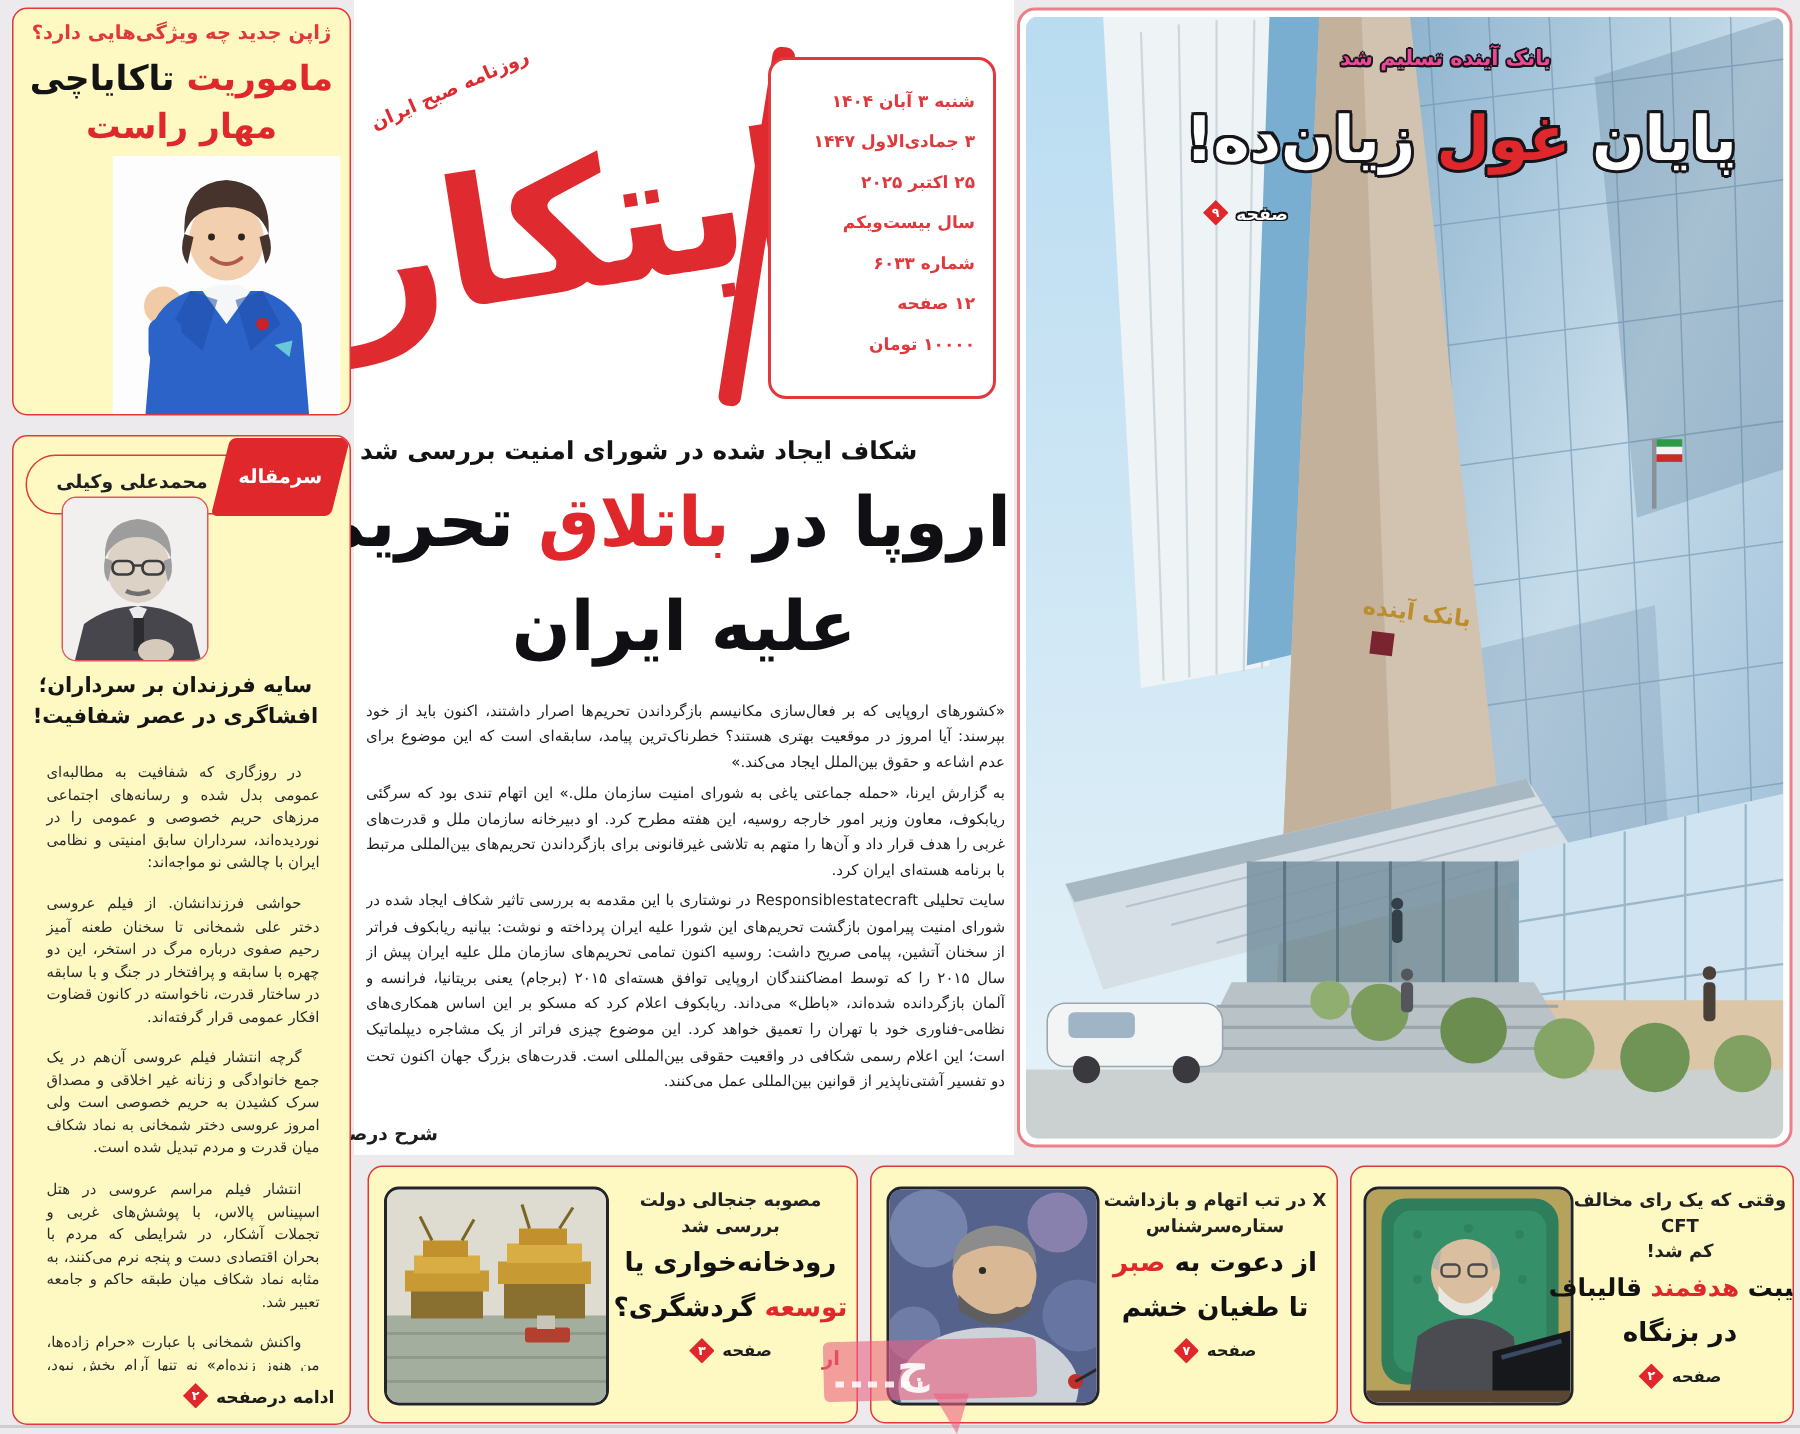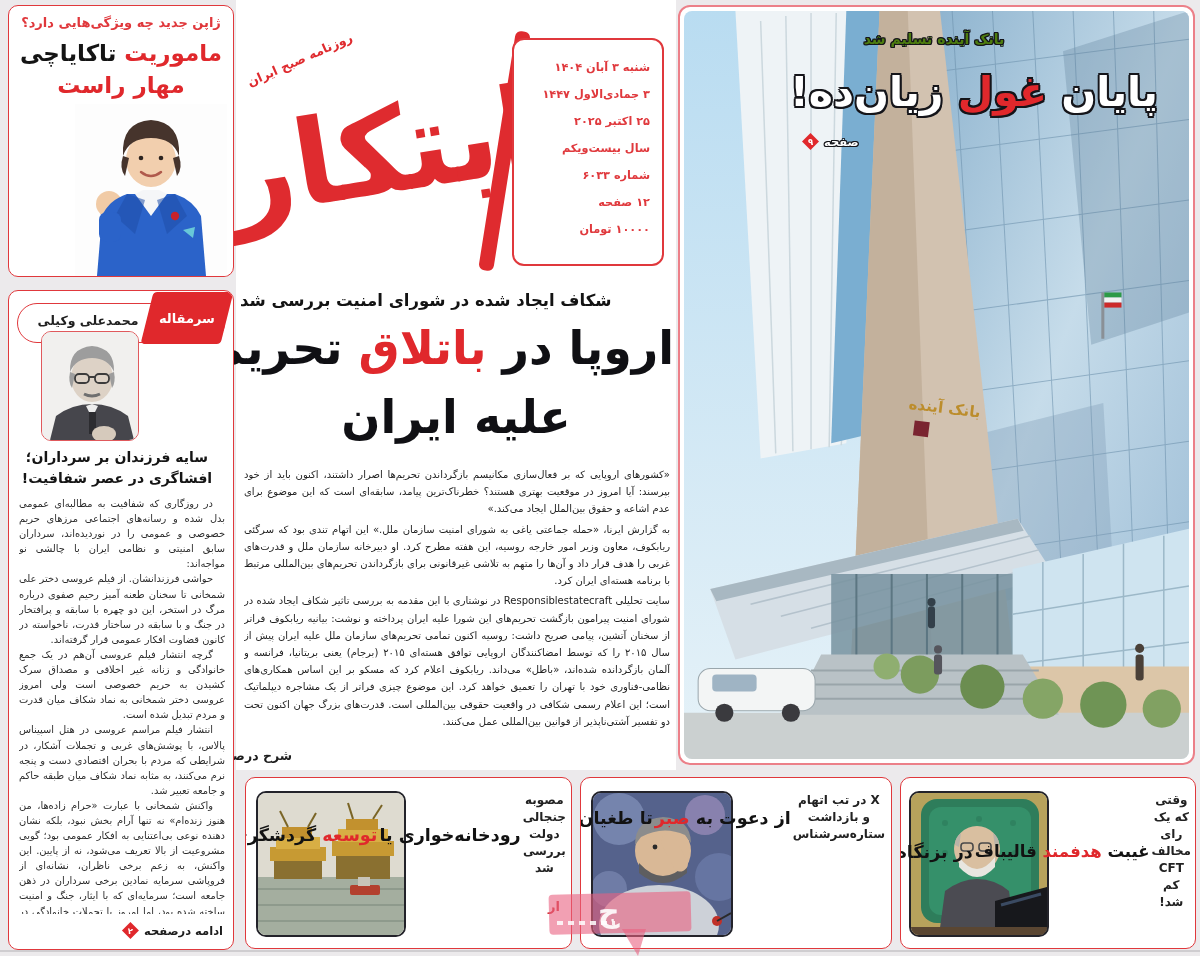--- a/index.html
+++ b/index.html
@@ -1,20 +1,20 @@
 <!DOCTYPE html>
 <html><head>
 <meta charset="utf-8">
 <style>
   html,body{margin:0;padding:0;background:#d8d6d8;}
   #page{position:relative;width:1200px;height:956px;background:#eceaec;overflow:hidden;
         font-family:"DejaVu Sans",sans-serif;direction:rtl;}
   .abs{position:absolute;}
   .red{color:#e0282c;}
-  .panel{background:#ffffff;border:1.5px solid #e0383c;border-radius:10px;box-sizing:border-box;}
+  .panel{background:#fef9c3;border:1.5px solid #e0383c;border-radius:10px;box-sizing:border-box;}
   .diamond{display:inline-flex;align-items:center;justify-content:center;width:17px;height:17px;
            background:#e0282c;color:#fff;font-size:8.5px;font-weight:bold;
            clip-path:polygon(50% 0,100% 50%,50% 100%,0 50%);flex:0 0 auto;}
   .pgrow{display:flex;align-items:center;gap:5px;font-size:11px;font-weight:bold;color:#1d1d1d;}
   
   .center-bg{left:236px;top:0;width:440px;height:770px;background:#fff;}
   .logo-word{left:232px;top:52px;width:300px;height:200px;display:flex;align-items:center;justify-content:center;
              font-size:118px;font-weight:bold;color:#df2b2f;transform:rotate(-9deg);letter-spacing:-4px;}
   .tagline{left:243px;top:52px;color:#df2b2f;font-size:12.5px;font-weight:bold;transform:rotate(-24deg);}
   .datebox{left:512px;top:38px;width:152px;height:228px;border:2px solid #e0383c;border-radius:12px;
@@ -36,40 +36,40 @@
              color:#222;text-align:justify;}
   .main-body p{margin:0 0 3px 0;}
   
   #box-lead{left:678px;top:5px;width:517px;height:760px;border:2px solid #ec8089;border-radius:12px;
             background:#fff;box-sizing:border-box;padding:4px;}
   .lead-photo{width:100%;height:100%;border-radius:8px;overflow:hidden;position:relative;}
   .outline1{text-shadow:1.2px 0 #15151a,-1.2px 0 #15151a,0 1.2px #15151a,0 -1.2px #15151a,
             1px 1px #15151a,-1px 1px #15151a,1px -1px #15151a,-1px -1px #15151a;}
   .outline2{text-shadow:2px 0 #15151a,-2px 0 #15151a,0 2px #15151a,0 -2px #15151a,
             1.6px 1.6px #15151a,-1.6px 1.6px #15151a,1.6px -1.6px #15151a,-1.6px -1.6px #15151a;text-align:center;}
-  .lead-kicker{left:150px;top:20px;width:200px;text-align:center;font-size:14px;font-weight:bold;color:#4d7c0f;}
+  .lead-kicker{left:150px;top:20px;width:200px;font-size:14px;font-weight:bold;color:#ec4899;}
   .lead-h{left:85px;top:52px;width:410px;text-align:center;font-size:41px;font-weight:bold;color:#fff;line-height:58px;white-space:nowrap;}
   .lead-page{left:118px;top:122px;color:#fff;}
   .lead-page .lbl{font-size:11.5px;font-weight:bold;}
   
   #box-editorial{left:8px;top:290px;width:226px;height:660px;overflow:hidden;}
   .ed-pill{left:8px;top:12px;width:208px;height:40px;border:1.5px solid #e0383c;border-radius:22px;box-sizing:border-box;}
   .ed-author{left:14px;top:22px;width:130px;text-align:center;font-size:12.5px;font-weight:bold;color:#202020;}
   .ed-ribbon{left:138px;top:1px;width:80px;height:52px;background:#e0282c;transform:skewX(-14deg);
              border-radius:4px;display:flex;align-items:center;justify-content:center;}
   .ed-ribbon span{transform:skewX(14deg);color:#fff;font-size:13px;font-weight:bold;}
   .ed-photo{left:32px;top:40px;width:96px;height:108px;border:1.5px solid #e0595c;border-radius:10px;overflow:hidden;background:#f2f1ef;}
   .ed-headline{left:4px;top:156px;width:208px;text-align:center;font-size:14px;font-weight:bold;color:#151515;line-height:21px;}
   .ed-body{left:10px;top:205px;width:206px;height:418px;overflow:hidden;font-size:9.9px;line-height:15.1px;
            color:#2c2c2c;text-align:justify;}
-  .ed-body p{margin:0;text-indent:12px;}
+  .ed-body p{margin:12px;text-indent:12px;}
   
   .story-box{top:777px;height:172px;overflow:hidden;}
   .story-photo{position:absolute;top:13px;border:2px solid #23232a;border-radius:10px;overflow:hidden;background:#ddd;}
-  .story-text{position:absolute;top:14px;display:flex;flex-direction:row;align-items:center;gap:2px;}
+  .story-text{position:absolute;top:14px;display:flex;flex-direction:column;align-items:center;gap:2px;}
   .st-kicker{font-size:12px;font-weight:bold;color:#222;line-height:17px;text-align:center;}
   .st-h{font-size:17.5px;font-weight:bold;color:#121212;line-height:28px;text-align:center;white-space:nowrap;}
   .st-page{margin-top:4px;}
   
   .wm-band{left:549px;top:893px;width:142px;height:40px;background:rgba(234,96,128,.6);
            border-radius:4px;transform:rotate(-1.5deg);z-index:30;}
   .wm-tail{left:622px;top:929px;width:0;height:0;border-left:16px solid transparent;
            border-right:8px solid transparent;border-top:27px solid rgba(234,96,128,.6);z-index:30;}
   .wm-glyph{left:598px;top:894px;font-size:30px;font-weight:bold;color:rgba(255,255,255,.9);z-index:31;}
   .wm-frag{left:548px;top:899px;font-size:13px;font-weight:bold;color:#d4353a;z-index:29;}

